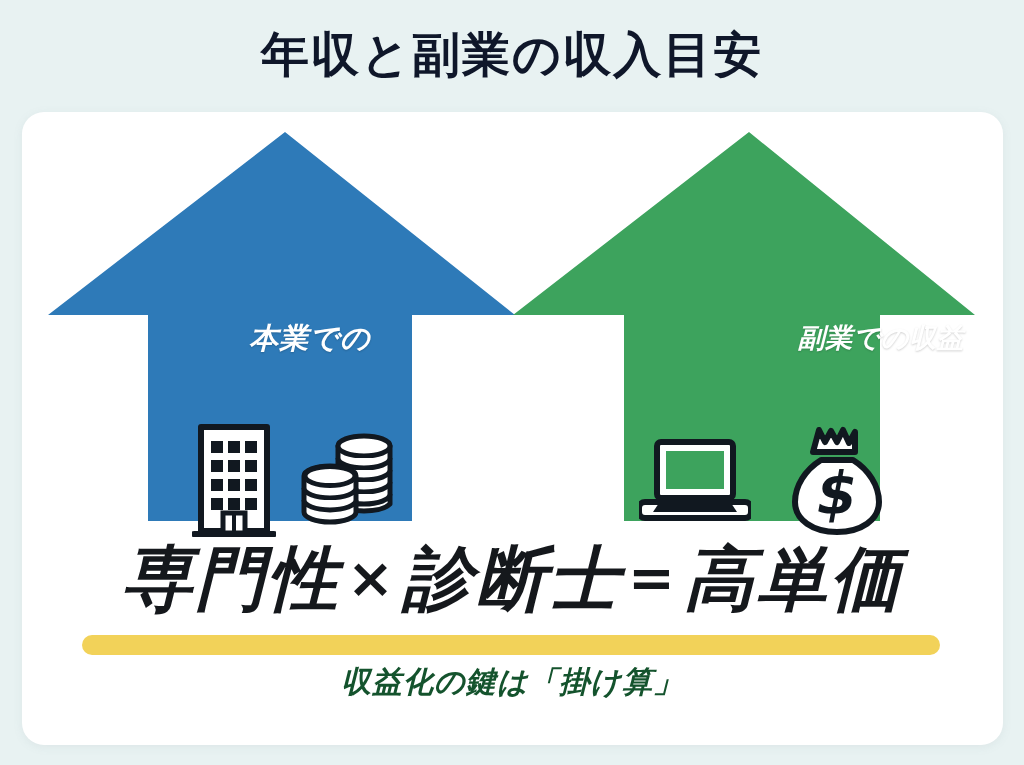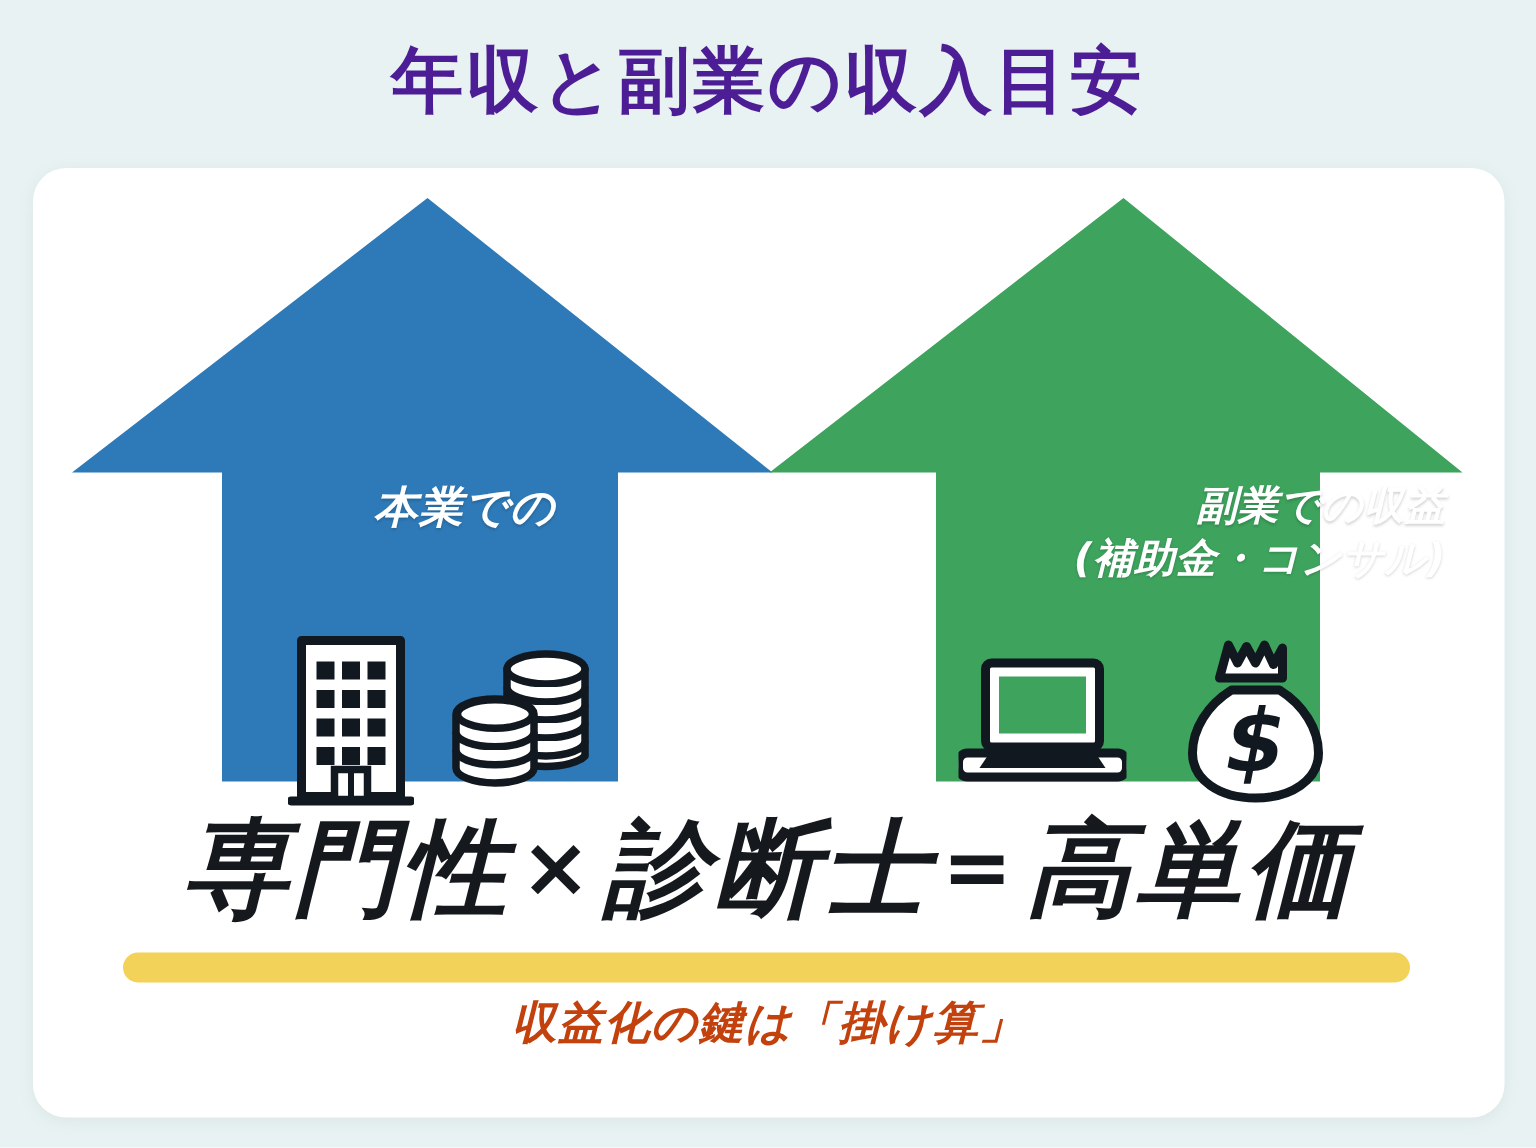--- a/index.html
+++ b/index.html
@@ -19,21 +19,21 @@
   
   .title {
     position: absolute;
     left: 0;
     top: 28px;
     width: 1024px;
     text-align: center;
     font-size: 48px;
     font-weight: 700;
     letter-spacing: 2px;
-    color: #4c1d95;
+    color: #0f172a;
     line-height: 1.1;
     white-space: nowrap;
   }
 
   
   .card {
     position: absolute;
     left: 22px;
     top: 112px;
     width: 981px;
@@ -138,21 +138,21 @@
 
   
   .caption {
     position: absolute;
     left: 0;
     top: 550px;
     width: 981px;
     text-align: center;
     font-size: 30px;
     font-weight: 700;
-    color: #c2410c;
+    color: #14532d;
     letter-spacing: 1px;
     white-space: nowrap;
   }
 </style>
 </head>
 <body style="background: rgb(232, 242, 242);">
 
 <div class="title">年収と副業の収入目安</div>
 
 <div class="card">
@@ -164,21 +164,20 @@
 
       <polygon points="727,20 953,203 858,203 858,409 602,409 602,203 491,203" fill="#3DA35D"></polygon>
     </svg>
 
     <div class="arrow-label blue">
       <span class="l1">本業での</span>
     </div>
 
     <div class="arrow-label green">
       <span class="l1">副業での収益</span>
-      <span class="l2">(補助金・コンサル)</span>
     </div>
 
     <div class="icon-row blue">
 
       <svg width="84" height="126" viewBox="0 0 84 126">
         <g fill="#ffffff" stroke="#111820" stroke-width="6" stroke-linejoin="round">
           <rect x="9" y="10" width="66" height="104"></rect>
         </g>
         <g fill="#111820">
           <rect x="19" y="24" width="12" height="12"></rect>

